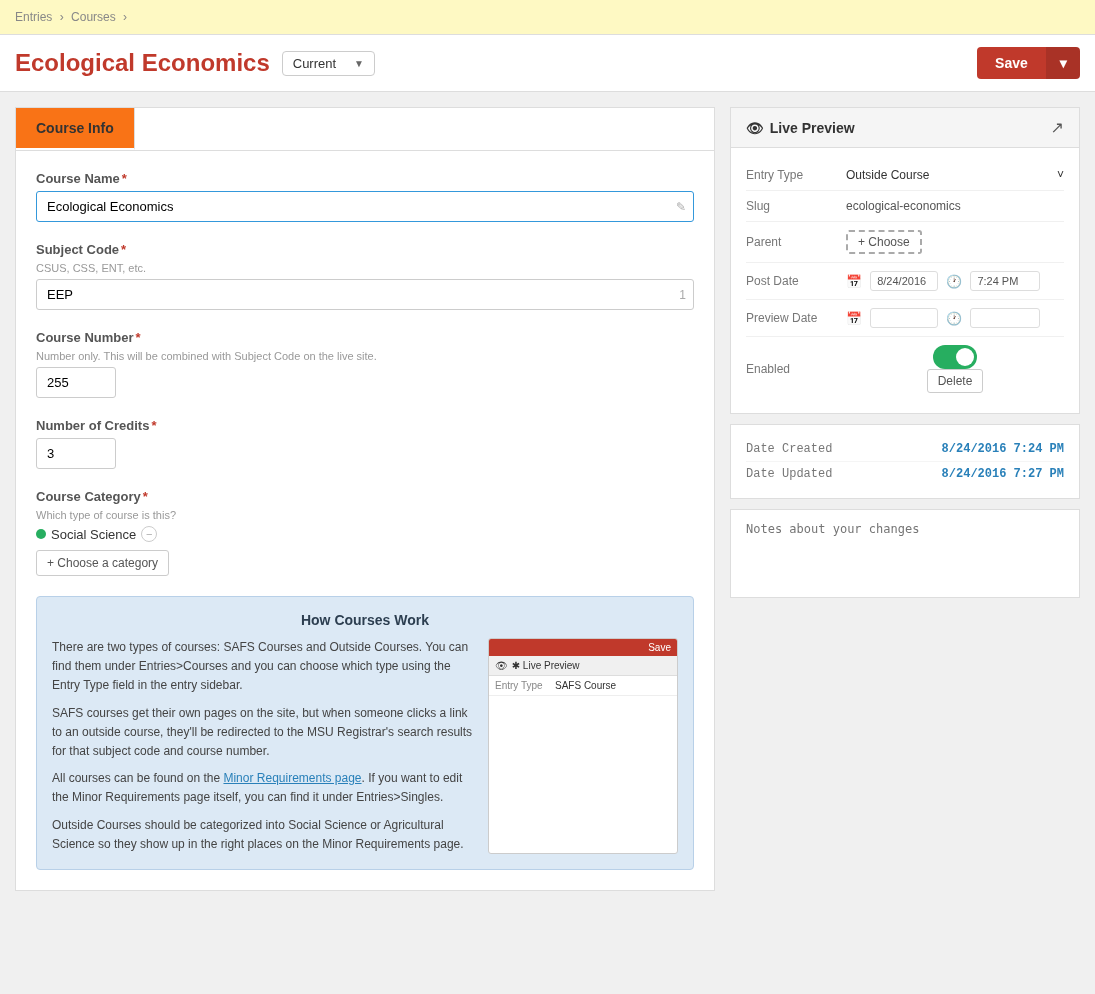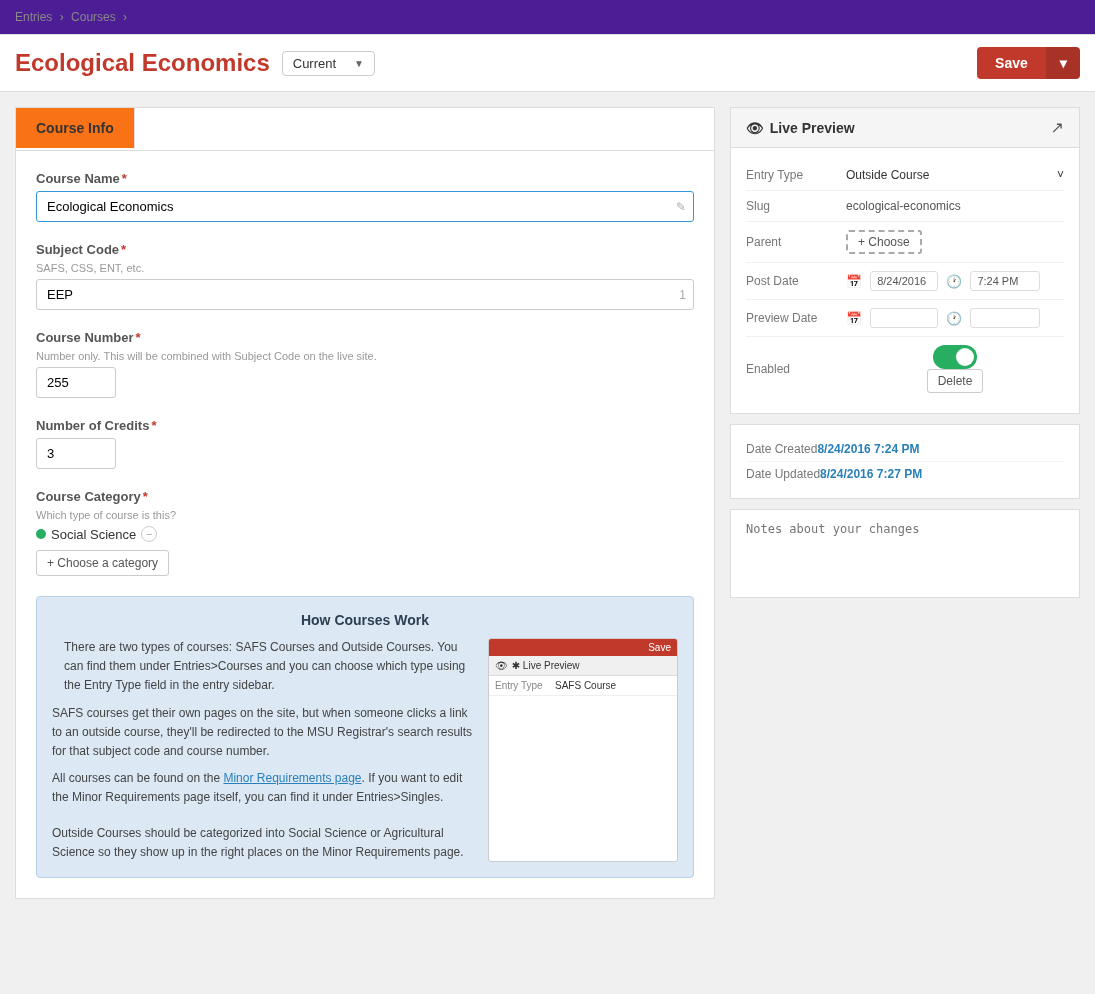--- a/index.html
+++ b/index.html
@@ -1,18 +1,18 @@
 <!DOCTYPE html>
 <html><head>
   <meta charset="utf-8">
   <style>
     * { box-sizing: border-box; margin: 0; padding: 0; }
     body { font-family: Arial, sans-serif; font-size: 13px; background: #f0f0f0; color: #333; }
 
-    .breadcrumb { padding: 10px 15px; font-size: 12px; color: #888; background: #4c1d95; border-bottom: 1px solid #ddd; }
+    .breadcrumb { padding: 10px 15px; font-size: 12px; color: #888; background: #fef9c3; border-bottom: 1px solid #ddd; }
     .breadcrumb a { color: #888; text-decoration: none; }
     .breadcrumb span { margin: 0 4px; }
 
     .top-bar { display: flex; align-items: center; padding: 12px 15px; background: #fff; border-bottom: 1px solid #ddd; gap: 12px; }
     .page-title { font-size: 24px; color: #c0392b; font-weight: bold; }
     .status-dropdown { display: flex; align-items: center; border: 1px solid #ccc; border-radius: 4px; padding: 4px 10px; font-size: 13px; cursor: pointer; background: #fff; gap: 18px; }
     .status-dropdown .arrow { font-size: 10px; color: #666; }
     .save-btn-group { margin-left: auto; display: flex; align-items: stretch; }
     .save-btn { background: #c0392b; color: #fff; border: none; padding: 8px 18px; font-size: 14px; font-weight: bold; cursor: pointer; border-radius: 4px 0 0 4px; }
     .save-btn-arrow { background: #a93226; color: #fff; border: none; padding: 8px 10px; cursor: pointer; border-radius: 0 4px 4px 0; border-left: 1px solid #a93226; }
@@ -71,21 +71,21 @@
     .slug-val { color: #555; font-size: 12px; }
 
     
     .toggle-wrapper { display: flex; align-items: center; justify-content: space-between; width: 100%; flex-direction: column; }
     .toggle { position: relative; display: inline-block; width: 44px; height: 24px; }
     .toggle-slider { position: absolute; cursor: pointer; top: 0; left: 0; right: 0; bottom: 0; background: #27ae60; border-radius: 34px; transition: .3s; }
     .toggle-slider:before { position: absolute; content: ""; height: 18px; width: 18px; left: 23px; bottom: 3px; background: white; border-radius: 50%; transition: .3s; }
     .delete-btn { border: 1px solid #ccc; border-radius: 3px; padding: 4px 10px; font-size: 12px; cursor: pointer; background: #fff; color: #555; }
 
     .metadata-card { background: #fff; border: 1px solid #ddd; margin-bottom: 10px; padding: 12px 15px; }
-    .meta-row { display: flex; padding: 5px 0; font-size: 12px; border-bottom: 1px solid #f5f5f5; }
+    .meta-row { display: flex; justify-content: space-between; padding: 5px 0; font-size: 12px; border-bottom: 1px solid #f5f5f5; font-family: Liberation Mono, monospace; }
     .meta-row:last-child { border-bottom: none; }
     .meta-key { color: #777; }
     .meta-val { color: #2980b9; font-weight: bold; }
 
     .notes-area { background: #fff; border: 1px solid #ddd; padding: 12px 15px; }
     .notes-textarea { width: 100%; border: none; resize: none; font-size: 12px; color: #aaa; outline: none; min-height: 60px; }
 
     .date-row { display: flex; align-items: center; gap: 8px; }
     .date-input-mini { border: 1px solid #ddd; border-radius: 3px; padding: 3px 6px; font-size: 11px; color: #555; width: 68px; background: #fff; }
     .time-input-mini { border: 1px solid #ddd; border-radius: 3px; padding: 3px 6px; font-size: 11px; color: #555; width: 70px; background: #fff; }
@@ -131,21 +131,21 @@
         <div class="input-wrapper">
           <input class="text-input" type="text" value="Ecological Economics" style="">
           <span class="input-icon">✎</span>
         </div>
       </div>
 
       <div class="field-group">
         <div class="field-label">
           <span>Subject Code</span><span class="required">*</span>
         </div>
-        <div class="field-hint">SAFS, CSS, ENT, etc.</div>
+        <div class="field-hint">CSUS, CSS, ENT, etc.</div>
         <div class="input-wrapper">
           <input class="text-input-normal" type="text" value="EEP" style="">
           <span class="input-icon">1</span>
         </div>
       </div>
 
       <div class="field-group">
         <div class="field-label">
           <span>Course Number</span><span class="required">*</span>
         </div>
@@ -172,23 +172,23 @@
         </div>
         <div>
           <button class="add-category-btn">+ Choose a category</button>
         </div>
       </div>
 
       <div class="info-box">
         <div class="info-box-title">How Courses Work</div>
         <div class="info-box-content">
           <div class="info-box-text">
-            <p style="margin-bottom:8px;margin-left:12px;">There are two types of courses: SAFS Courses and Outside Courses. You can find them under Entries&gt;Courses and you can choose which type using the Entry Type field in the entry sidebar.</p>
+            <p style="margin-bottom:8px;">There are two types of courses: SAFS Courses and Outside Courses. You can find them under Entries&gt;Courses and you can choose which type using the Entry Type field in the entry sidebar.</p>
             <p style="margin-bottom:8px;">SAFS courses get their own pages on the site, but when someone clicks a link to an outside course, they'll be redirected to the MSU Registrar's search results for that subject code and course number.</p>
-            <p style="margin-bottom:16px;">
+            <p style="margin-bottom:8px;">
               <span>All courses can be found on the </span><a href="#">Minor Requirements page</a><span>. If you want to edit the Minor Requirements page itself, you can find it under Entries&gt;Singles.</span>
             </p>
             <p>Outside Courses should be categorized into Social Science or Agricultural Science so they show up in the right places on the Minor Requirements page.</p>
           </div>
           <div class="info-box-preview">
             <div class="preview-mini-bar">Save</div>
             <div class="preview-mini-header">
               <span>👁</span>
               <span>✱ Live Preview</span>
             </div>

